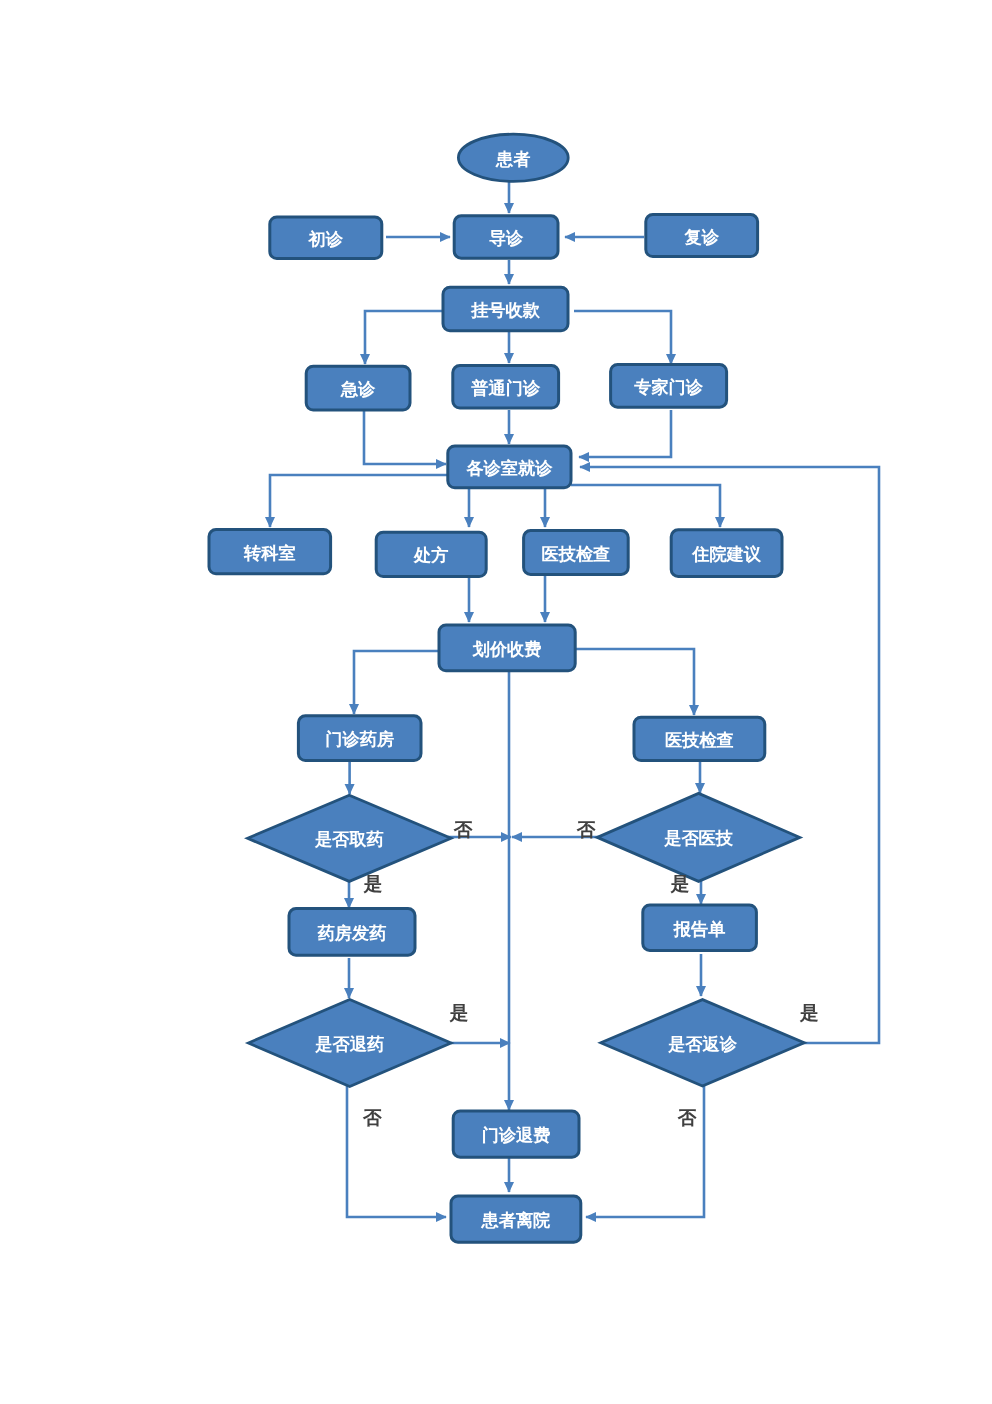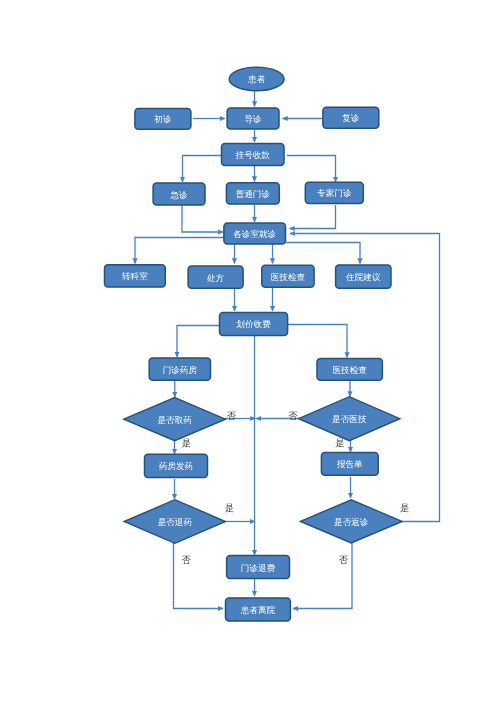--- a/index.html
+++ b/index.html
@@ -1,17 +1,17 @@
 <!DOCTYPE html>
 <html><head>
 <meta charset="utf-8">
 <style>
   html,body{margin:0;padding:0;background:#ffffff;}
   body{width:496px;height:702px;overflow:hidden;font-family:"Liberation Serif",serif;}
-  #stage{position:relative;width:476px;height:702px;background:#fff;will-change:transform;transform:translateZ(0);}
+  #stage{position:relative;width:476px;height:702px;background:#fff;will-change:transform;transform:translateZ(0);font-weight:bold;}
   svg{position:absolute;left:0;top:0;}
   .nodelabel{opacity:0.999;fill:#ffffff;font-size:8.6px;font-family:"Liberation Serif",serif;text-anchor:middle;dominant-baseline:central;letter-spacing:0px;}
   .edgelabel{opacity:0.999;fill:#404040;font-size:9.3px;font-family:"Liberation Serif",serif;text-anchor:middle;dominant-baseline:central;}
 </style>
 </head>
 <body>
 
 <div id="stage">
 <svg id="chart" width="496" height="702" viewBox="0 0 496 702">
       <defs>

